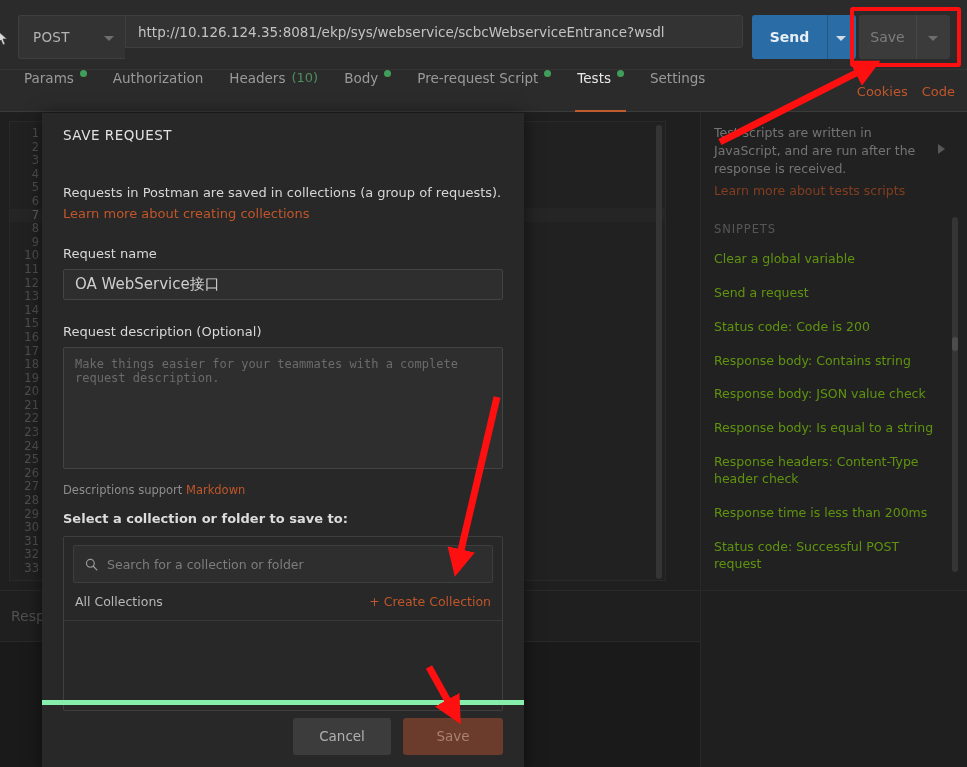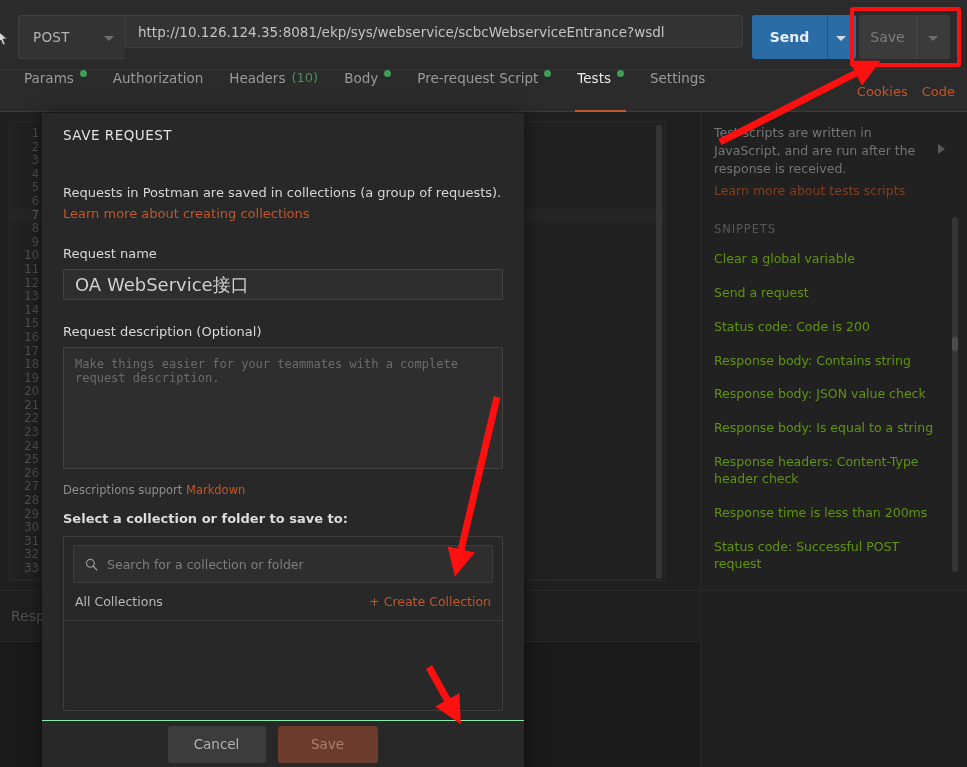--- a/index.html
+++ b/index.html
@@ -248,21 +248,21 @@
     display: inline-block;
   }
   .field-label {
     color: #d8d8d8; font-size: 13px; font-weight: normal;
     margin-top: 24px; margin-bottom: 8px;
   }
   .text-input {
     width: 440px; height: 31px;
     background: #2e2e2e;
     border: 1px solid #444444; border-radius: 2px;
-    color: #cfcfcf; font-size: 18px;
+    color: #cfcfcf; font-size: 15px;
     font-family: inherit;
     padding: 0 11px;
     outline: none;
   }
   .desc-input {
     width: 440px; height: 122px;
     background: #2e2e2e;
     border: 1px solid #444444; border-radius: 2px;
     color: #cfcfcf; font-size: 12px;
     font-family: "DejaVu Sans Mono", "Liberation Mono", monospace;
@@ -308,23 +308,23 @@
   .create-collection { color: #c0562a; font-size: 12.5px; cursor: pointer; }
   .coll-item {
     display: flex; align-items: center; gap: 10px;
     padding: 7px 11px 7px 11px;
     color: #b0b0b0; font-size: 12.5px; cursor: pointer;
   }
   .coll-item:first-of-type { margin-top: 4px; }
   .folder-icon { width: 15px; height: 12px; display: block; }
 
   .modal-footer {
-    position: absolute; left: 0; bottom: 0; width: 482px; height: 47px;
-    border-top: 1px solid #86efac;
-    display: flex; align-items: center; justify-content: center;
+    position: absolute; left: 0; bottom: 0; width: 482px; height: 67px;
+    border-top: 5px solid #86efac;
+    display: flex; align-items: center; justify-content: flex-end;
     padding-right: 21px; gap: 12px;
   }
   .btn-cancel {
     width: 98px; height: 37px;
     background: #3c3c3c; border: none; border-radius: 3px;
     color: #b0b0b0; font-size: 13.5px; font-family: inherit; cursor: pointer;
   }
   .btn-save-modal {
     width: 100px; height: 37px;
     background: #6b3b2b; border: none; border-radius: 3px;

